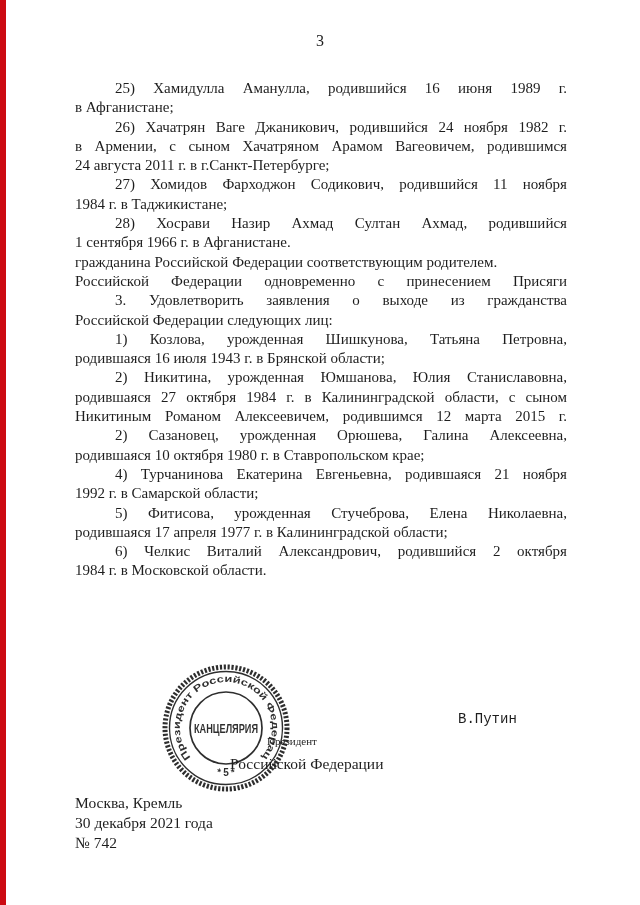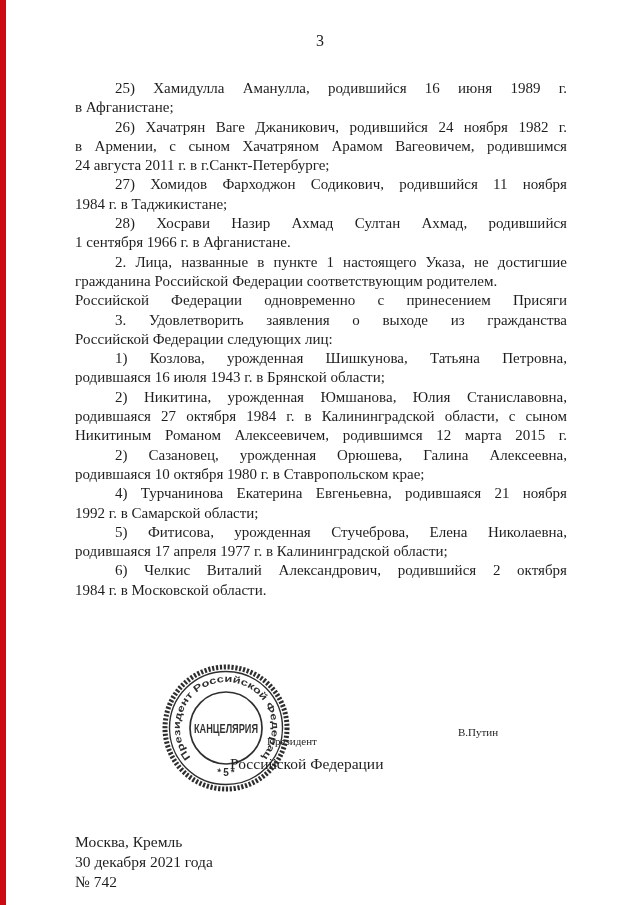--- a/index.html
+++ b/index.html
@@ -10,22 +10,22 @@
   .red-edge{position:absolute;left:0;top:0;width:6px;height:905px;background:#cc0a12;}
   .page-number{position:absolute;top:32px;left:0;width:640px;text-align:center;font-size:16px;}
   .body-text{position:absolute;left:75px;top:79px;width:492px;font-size:15px;}
   .para{margin:0;padding:0;}
   .ln{line-height:19.3px;min-height:19.3px;}
   .jst{text-align:justify;text-align-last:justify;}
   .first{text-indent:40px;}
   .last{text-align:left;text-align-last:left;}
   .sig-line1{position:absolute;left:267px;top:735px;font-size:11px;}
   .sig-line2{position:absolute;left:230px;top:755px;font-size:15.5px;}
-  .sig-name{position:absolute;left:458px;top:726px;font-size:11px;}
-  .footer{position:absolute;left:75px;top:832px;font-size:15.5px;}
+  .sig-name{position:absolute;left:458px;top:711px;font-size:14px;font-family:Liberation Mono, monospace;}
+  .footer{position:absolute;left:75px;top:793px;font-size:15.5px;}
   .footer div{line-height:20px;}
   .stamp{position:absolute;left:161px;top:661px;width:132px;height:136px;opacity:0.93;}
 </style>
 </head>
 <body>
 
 <div class="page">
 
   <div class="red-edge"></div>
 
@@ -43,21 +43,20 @@
     </div>
     <div class="para">
       <div class="ln first jst">27) Хомидов Фарходжон Содикович, родившийся 11 ноября</div>
       <div class="ln last">1984 г. в Таджикистане;</div>
     </div>
     <div class="para">
       <div class="ln first jst">28) Хосрави Назир Ахмад Султан Ахмад, родившийся</div>
       <div class="ln last">1 сентября 1966 г. в Афганистане.</div>
     </div>
     <div class="para">
-      <div class="ln first jst">2. Лица, названные в пункте 1 настоящего Указа, не достигшие</div>
       <div class="ln last">гражданина Российской Федерации соответствующим родителем.</div>
       <div class="ln jst">Российской Федерации одновременно с принесением Присяги</div>
     </div>
     <div class="para">
       <div class="ln first jst">3. Удовлетворить заявления о выходе из гражданства</div>
       <div class="ln last">Российской Федерации следующих лиц:</div>
     </div>
     <div class="para">
       <div class="ln first jst">1) Козлова, урожденная Шишкунова, Татьяна Петровна,</div>
       <div class="ln last">родившаяся 16 июля 1943 г. в Брянской области;</div>

